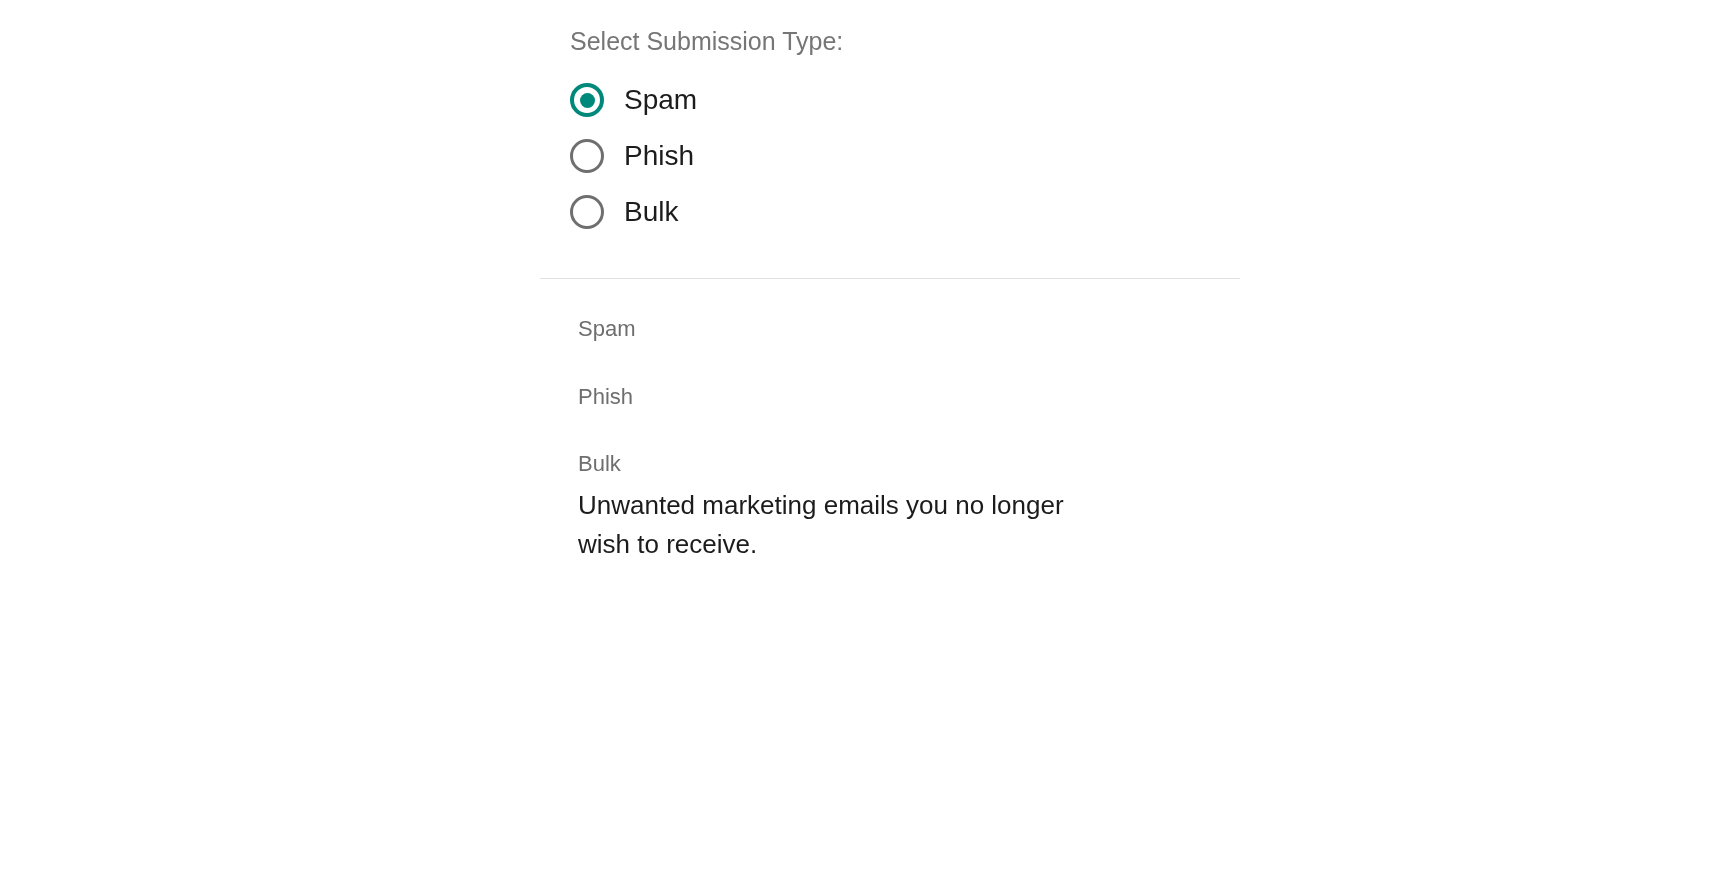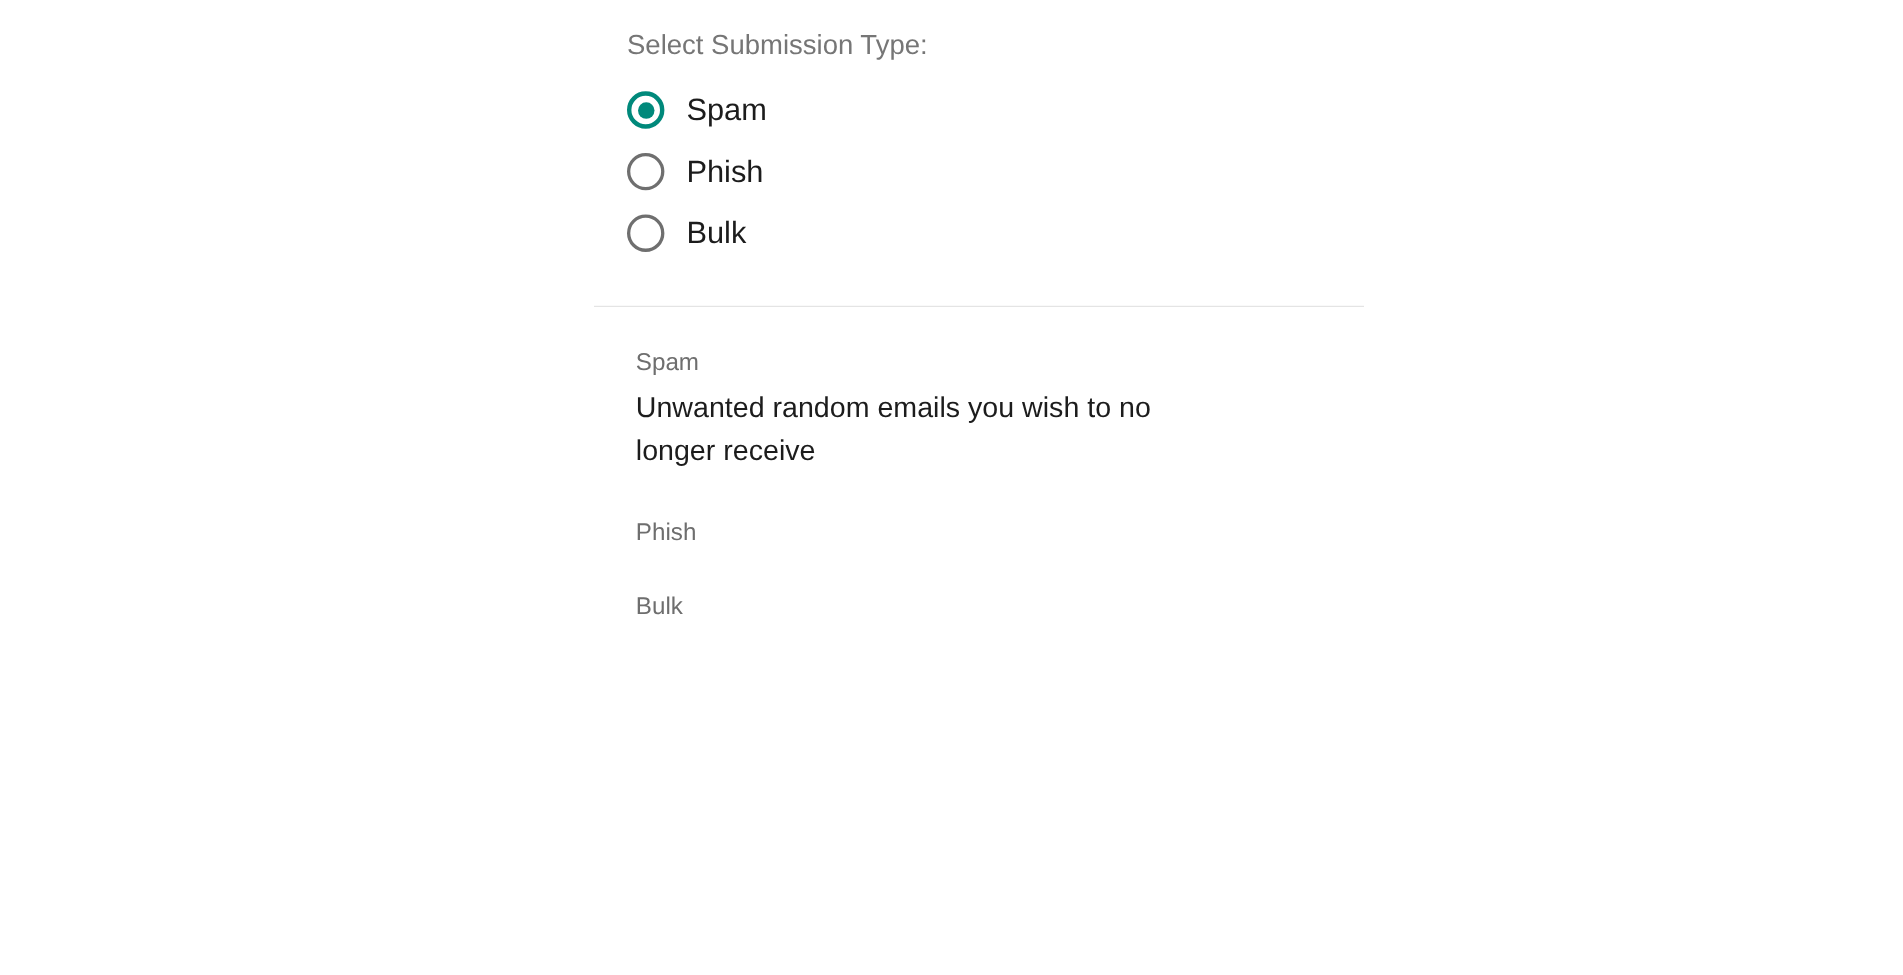--- a/index.html
+++ b/index.html
@@ -147,27 +147,27 @@
       </div>
 
     </div>
 
     <div class="divider"></div>
 
     <div class="definitions">
 
       <div class="def-block">
         <div class="def-term">Spam</div>
-        <div class="def-desc">Unwanted random emails you wish to no longer receive</div>
       </div>
 
       <div class="def-block">
         <div class="def-term">Phish</div>
       </div>
 
       <div class="def-block">
         <div class="def-term">Bulk</div>
+        <div class="def-desc">Unwanted marketing emails you no longer wish to receive.</div>
       </div>
 
     </div>
 
   </div>
 </div>
 
 </body></html>

